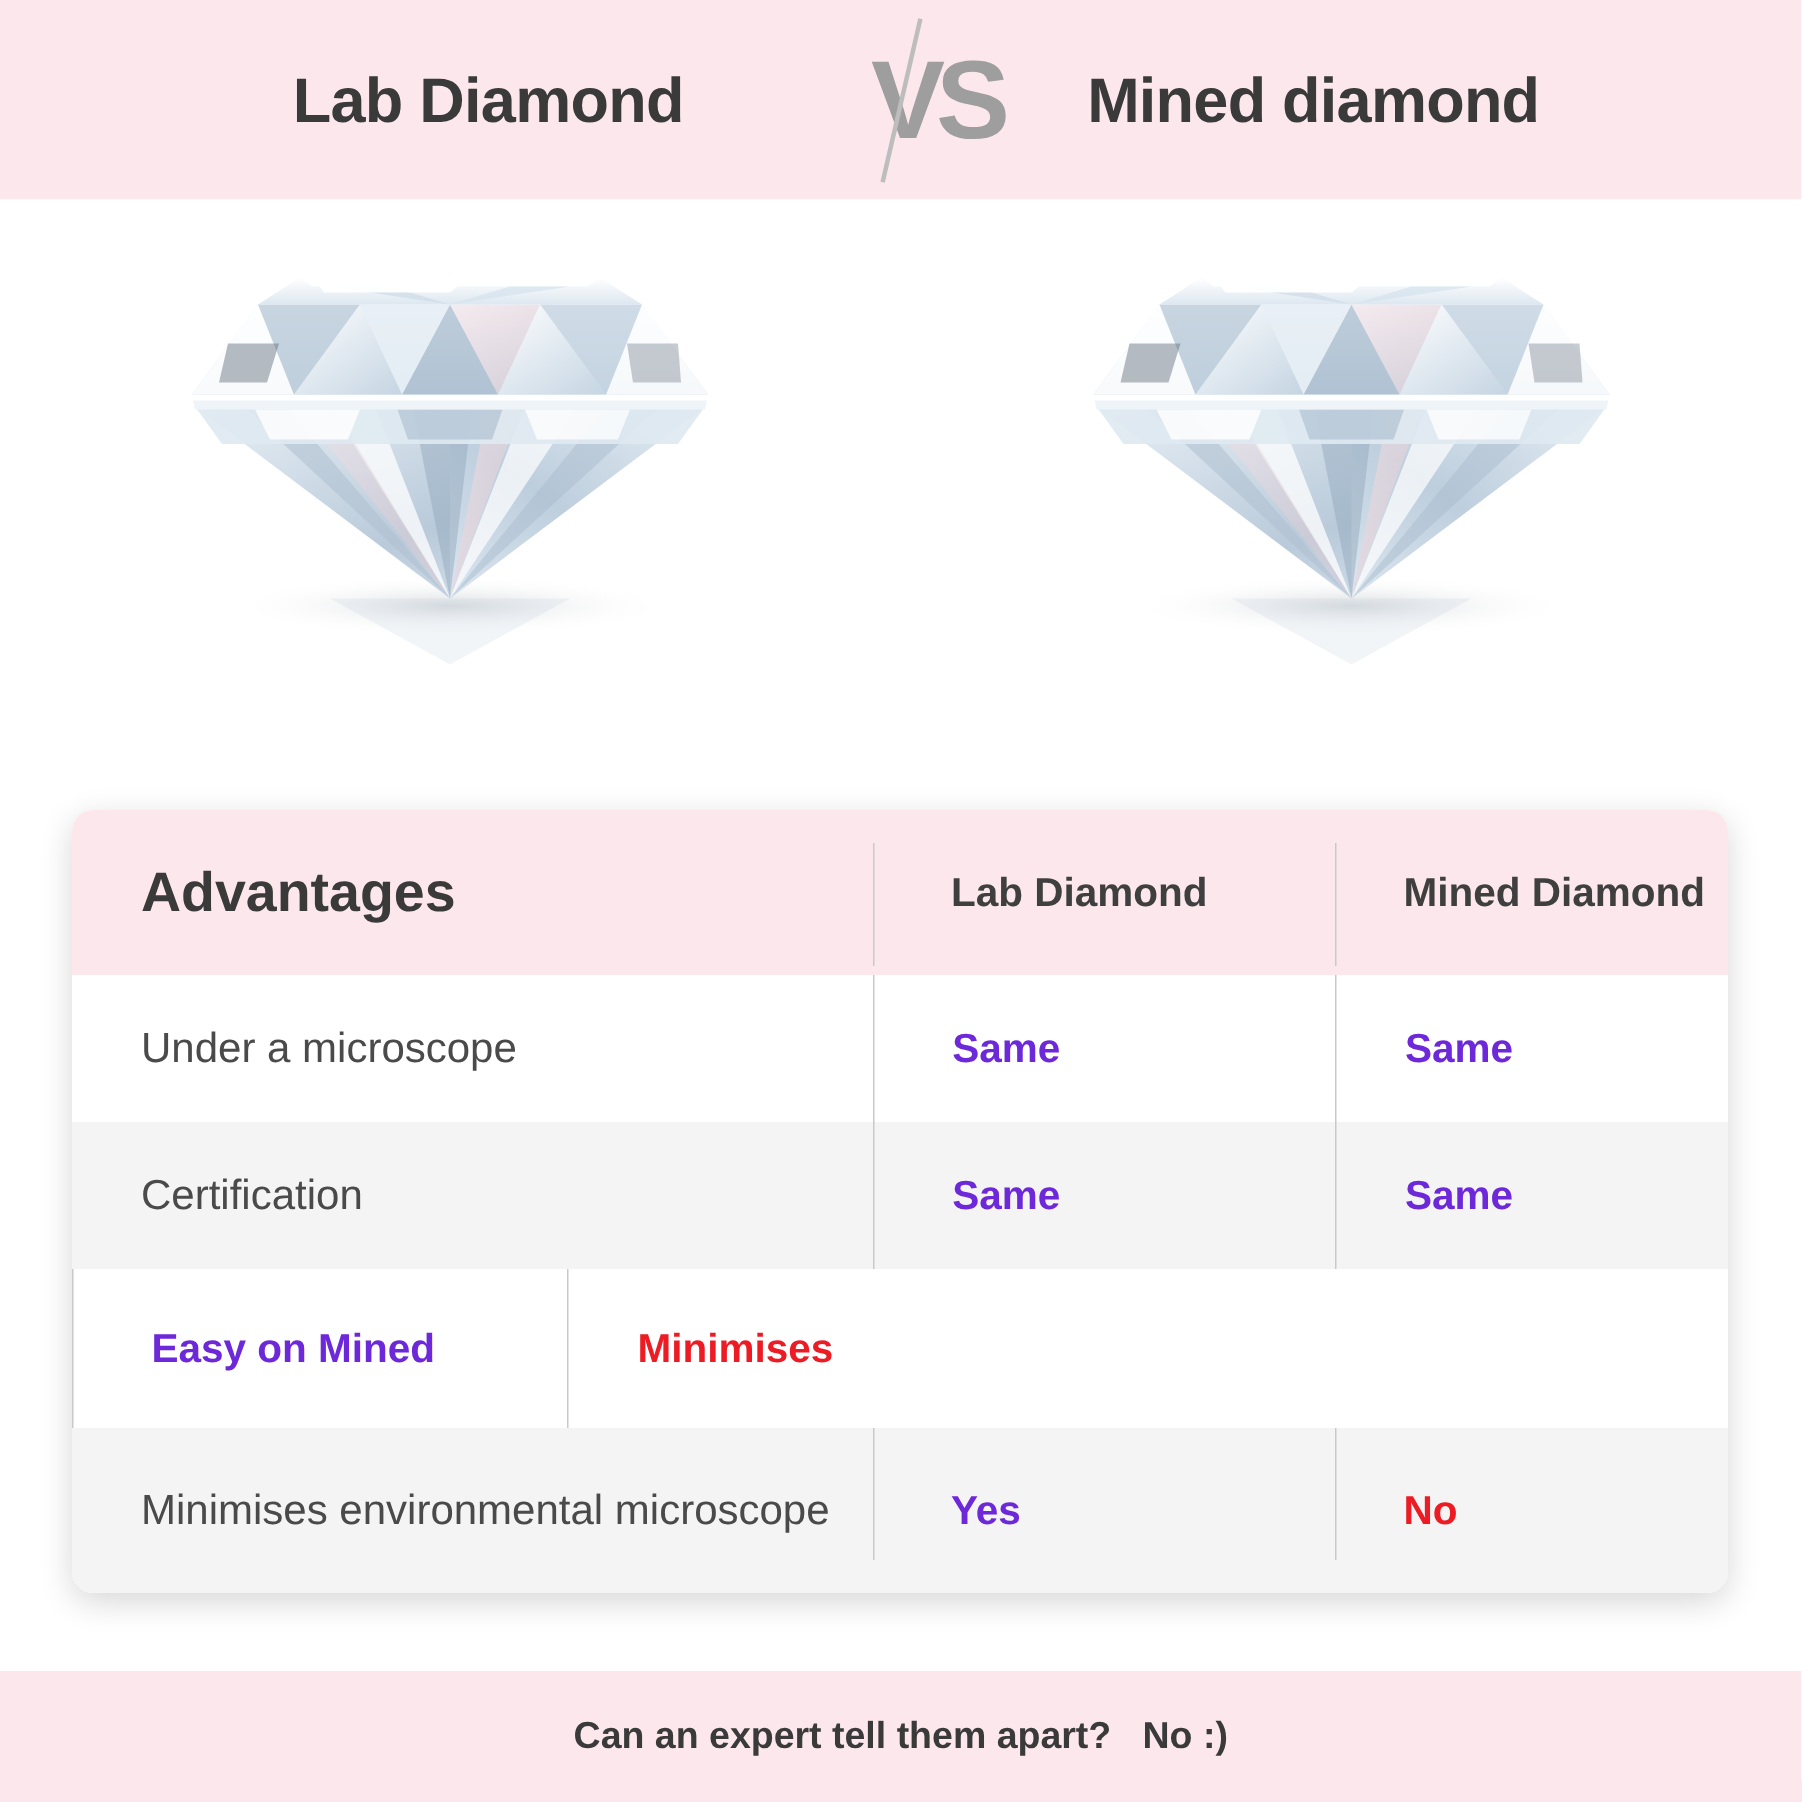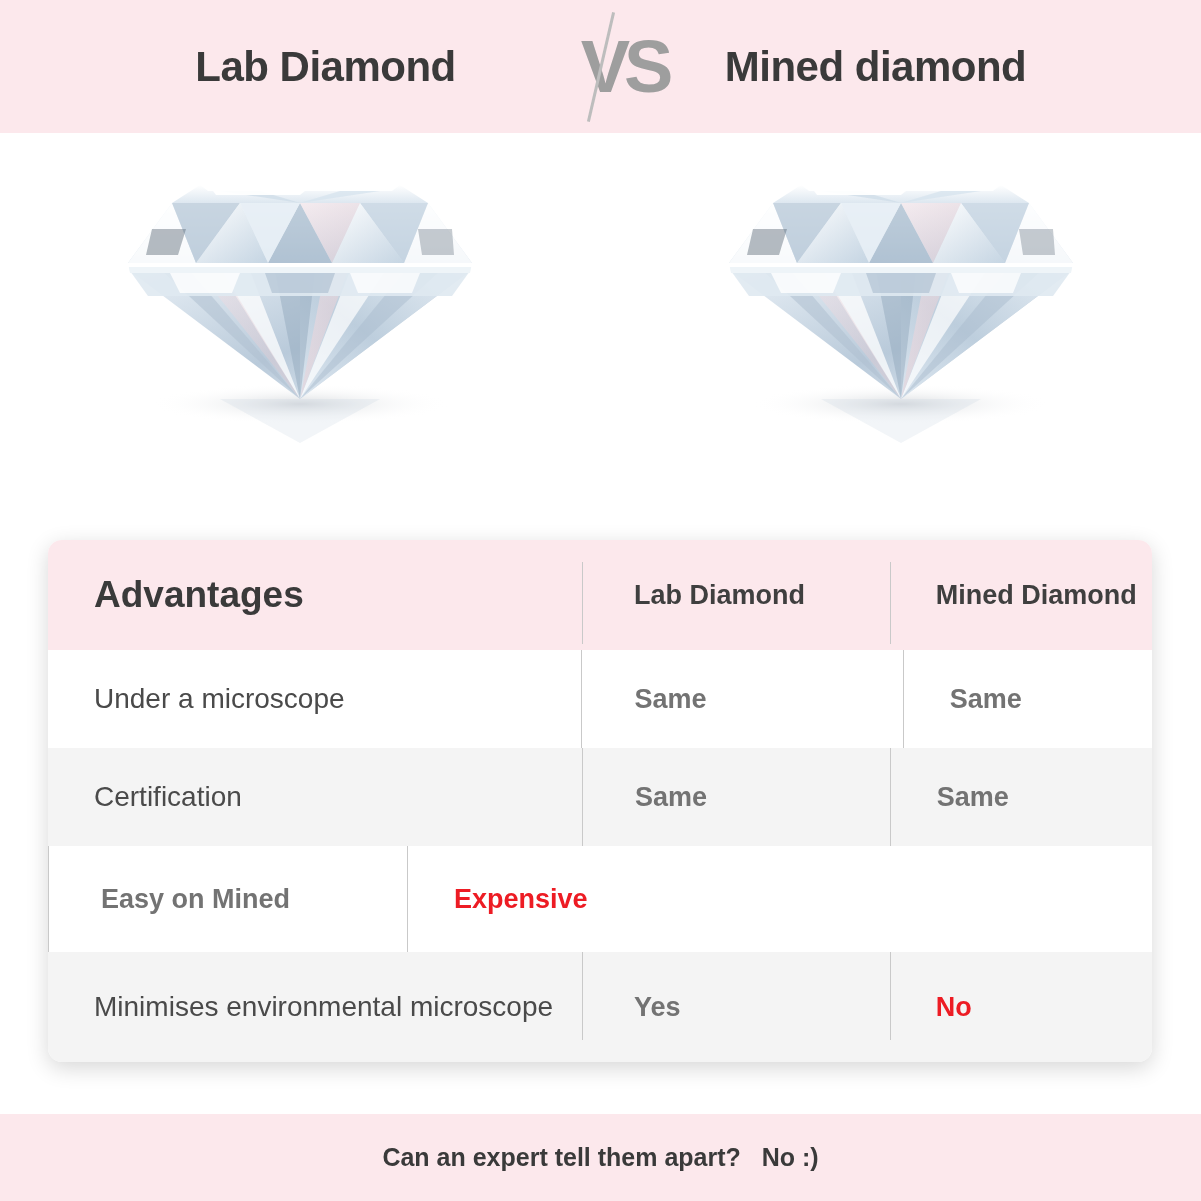--- a/index.html
+++ b/index.html
@@ -53,21 +53,21 @@
   
   .table-card{
     position:absolute;left:48px;top:540px;
     width:1104px;height:522px;
     background:#ffffff;border-radius:14px;
     box-shadow:0 6px 22px rgba(0,0,0,0.16);
     overflow:hidden;
   }
   .trow{display:flex;align-items:center;width:100%;box-sizing:border-box;}
   .trow.header-row{height:110px;background:#fce8ec;}
-  .trow.r-white{background:#ffffff;gap:29px;}
+  .trow.r-white{background:#ffffff;}
   .trow.r-gray{background:#f4f4f4;}
 
   .cell-feature{
     width:576px;box-sizing:border-box;padding-left:46px;padding-right:24px;
     font-size:28px;color:#4a4a4a;line-height:1.28;
   }
   .cell-lab{
     width:330px;box-sizing:border-box;padding-left:52px;padding-right:10px;
     border-left:1.5px solid #c9c9c9;
     align-self:stretch;display:flex;align-items:center;
@@ -93,21 +93,21 @@
     border-left:none;position:relative;
   }
   .trow.last-row .cell-lab::before,
   .trow.last-row .cell-mined::before{
     content:"";position:absolute;left:0;top:0;height:88px;
     width:1.5px;background:#c9c9c9;
   }
 
   .head-advantages{font-size:37px;font-weight:bold;color:#3a3a3a;}
   .head-col{font-size:27px;font-weight:bold;color:#3f3f3f;white-space:nowrap;}
-  .val-good{color:#737373;}
+  .val-good{color:#6d28d9;}
   .val-bad{color:#ed1c24;}
 
   
   .footer-band{
     position:absolute;left:0;top:1114px;width:1201px;height:87px;
     background:#fce8ec;display:flex;align-items:center;justify-content:center;
   }
   .footer-text{font-size:25px;font-weight:bold;color:#3a3a3a;white-space:pre;}
 </style>
 </head>
@@ -285,21 +285,21 @@
     <div class="cell-mined">
       <span class="val-good">Same</span>
     </div>
   </div>
 
   <div class="trow r-white" style="height:106px">
     <div class="cell-lab">
       <span class="val-good">Easy on Mined</span>
     </div>
     <div class="cell-mined">
-      <span class="val-bad">Expensive</span>
+      <span class="val-bad">Minimises</span>
     </div>
   </div>
 
   <div class="trow r-gray last-row" style="height:110px">
     <div class="cell-feature">Minimises environmental microscope</div>
     <div class="cell-lab">
       <span class="val-good">Yes</span>
     </div>
     <div class="cell-mined">
       <span class="val-bad">No</span>

